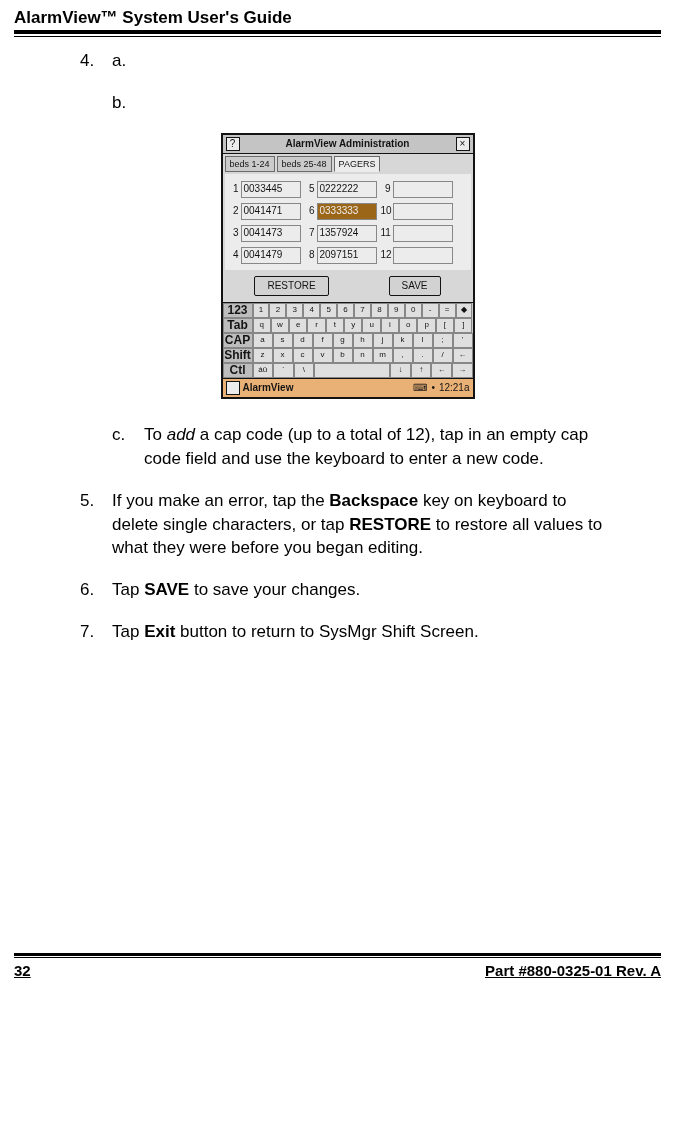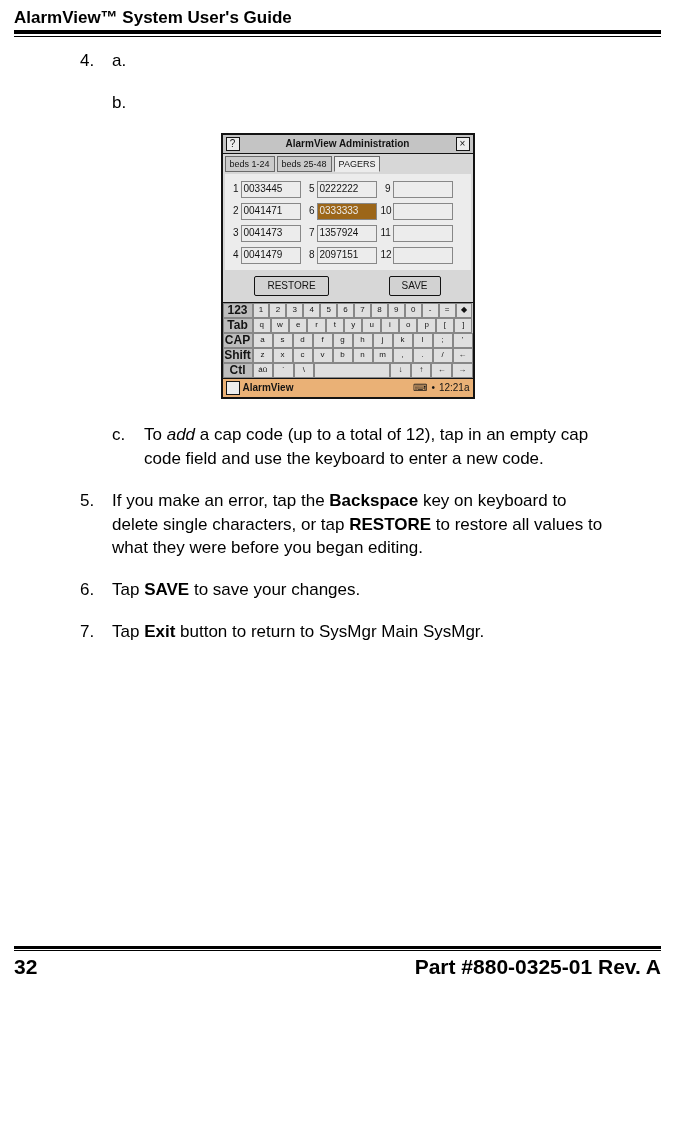--- a/index.html
+++ b/index.html
@@ -64,22 +64,23 @@
   }
   .footer-rule {
     border-top: 3px solid #000;
     border-bottom: 1px solid #000;
     padding-top:1px;
   }
   .footer-row {
     display: flex;
     justify-content: space-between;
     font-weight: bold;
-    font-size: 21px;
+    font-size: 15px;
     padding-top: 4px;
+    text-decoration: underline;
   }
 
   
   .dev-frame {
     border: 2px solid #000;
     background: #e6e6e6;
     font-family: Arial, sans-serif;
     filter: blur(0.6px) contrast(0.85);
   }
   .dev-title {
@@ -355,21 +356,21 @@
     <div class="list-row">
       <div class="num-col">6.</div>
       <div class="text-col">
         <span>Tap </span><span class="bold">SAVE</span><span> to save your changes.</span>
       </div>
     </div>
 
     <div class="list-row">
       <div class="num-col">7.</div>
       <div class="text-col">
-        <span>Tap </span><span class="bold">Exit</span><span> button to return to SysMgr Main SysMgr.</span>
+        <span>Tap </span><span class="bold">Exit</span><span> button to return to SysMgr Shift Screen.</span>
       </div>
     </div>
 
   </div>
 
   <div class="footer">
     <div class="footer-rule"></div>
     <div class="footer-row">
       <div>32</div>
       <div>Part #880-0325-01 Rev. A</div>

